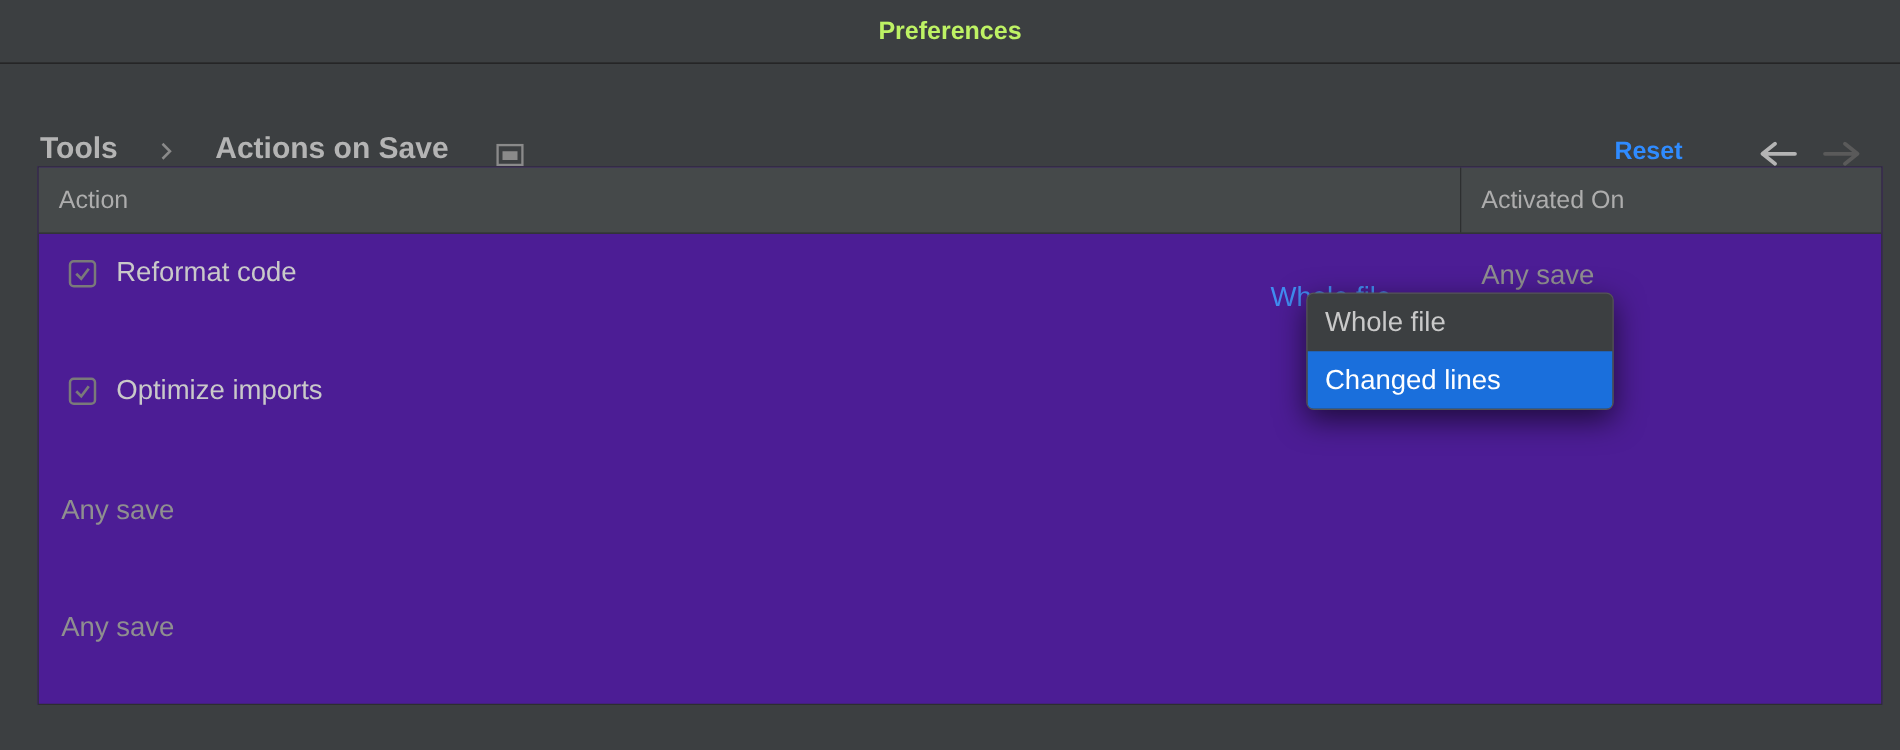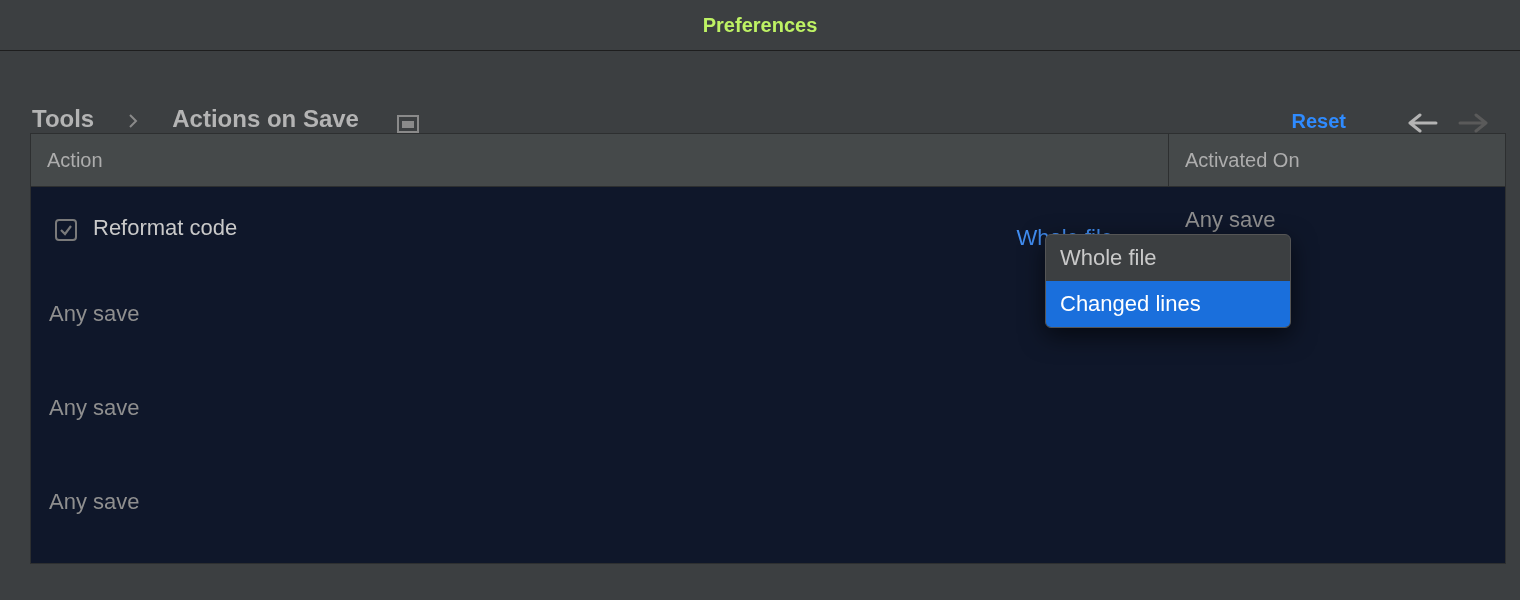--- a/index.html
+++ b/index.html
@@ -49,21 +49,21 @@
   }
   .nav-arrows { display: flex; gap: 20px; margin-left: 28px; }
   .nav-arrows svg { display:block; }
   .nav-back { color: #b4b4b4; }
   .nav-fwd { color: #5a5a5a; }
 
   .table-wrap {
     margin: 0 14px 0 30px;
     border: 1px solid #2d2f30;
     position: relative;
-    background: #0f172a;
+    background: #4c1d95;
   }
   .table-header {
     display: flex;
     background: #45494a;
     border-bottom: 1px solid #2d2f30;
     height: 52px;
     font-size: 20px;
     color: #adadad;
     align-items: center;
   }
@@ -86,21 +86,20 @@
     display: flex;
     min-height: 94px;
     align-items: flex-start;
   }
   .row-left {
     flex: 1;
     display: flex;
     padding: 18px 12px 0 24px;
     gap: 16px;
     position: relative;
-    align-items: center;
   }
   .row-left-text { display: flex; flex-direction: column; gap: 6px; }
   .action-label {
     font-size: 22px;
     color: #c9c9c9;
   }
   .action-desc {
     font-size: 19px;
     color: #8f8f8f;
   }
@@ -216,20 +215,30 @@
           <svg width="14" height="10" viewBox="0 0 14 10">
               <path d="M2 2 L7 8 L12 2" fill="none" stroke="currentColor" stroke-width="2"></path>
             </svg>
         </span>
       </span>
     </div>
     <div class="row-right">Any save</div>
   </div>
 
   <div class="row">
+    <div class="row-left">
+      <span class="checkbox">
+        <svg viewBox="0 0 14 14">
+            <path d="M2 7 L6 11 L12 3" fill="none" stroke="currentColor" stroke-width="2.2"></path>
+          </svg>
+      </span>
+      <div class="row-left-text">
+        <span class="action-label">Optimize imports</span>
+      </div>
+    </div>
     <div class="row-right">Any save</div>
   </div>
 
   <div class="row">
     <div class="row-right">Any save</div>
   </div>
 
   <div class="row">
     <div class="row-right">Any save</div>
   </div>

